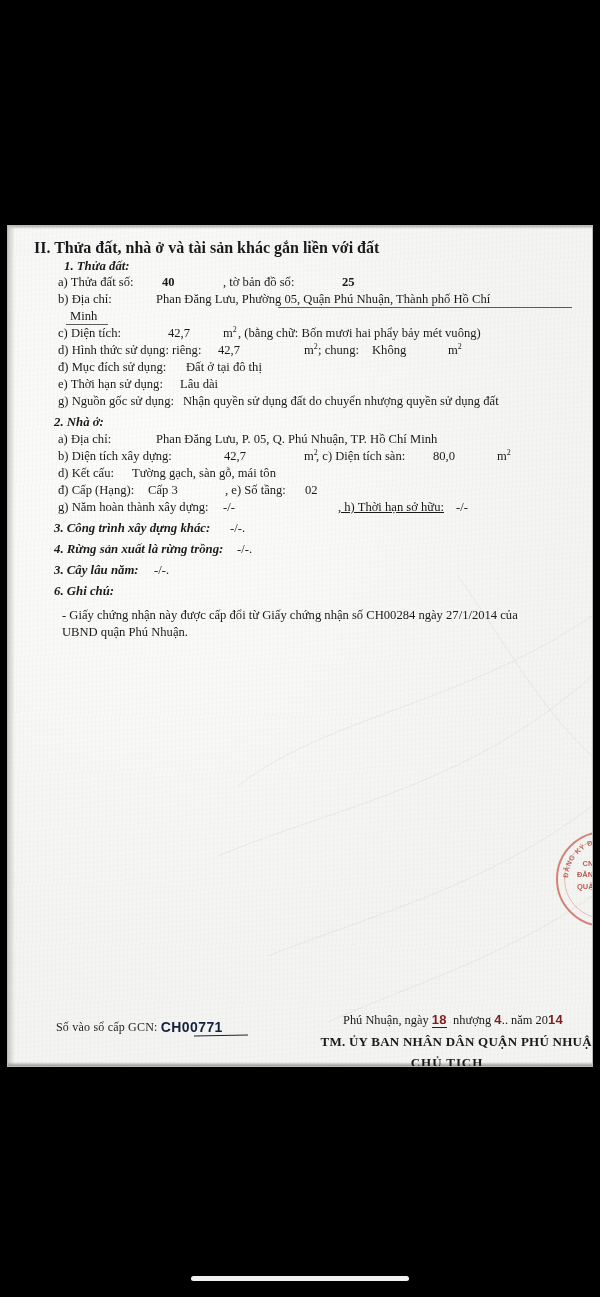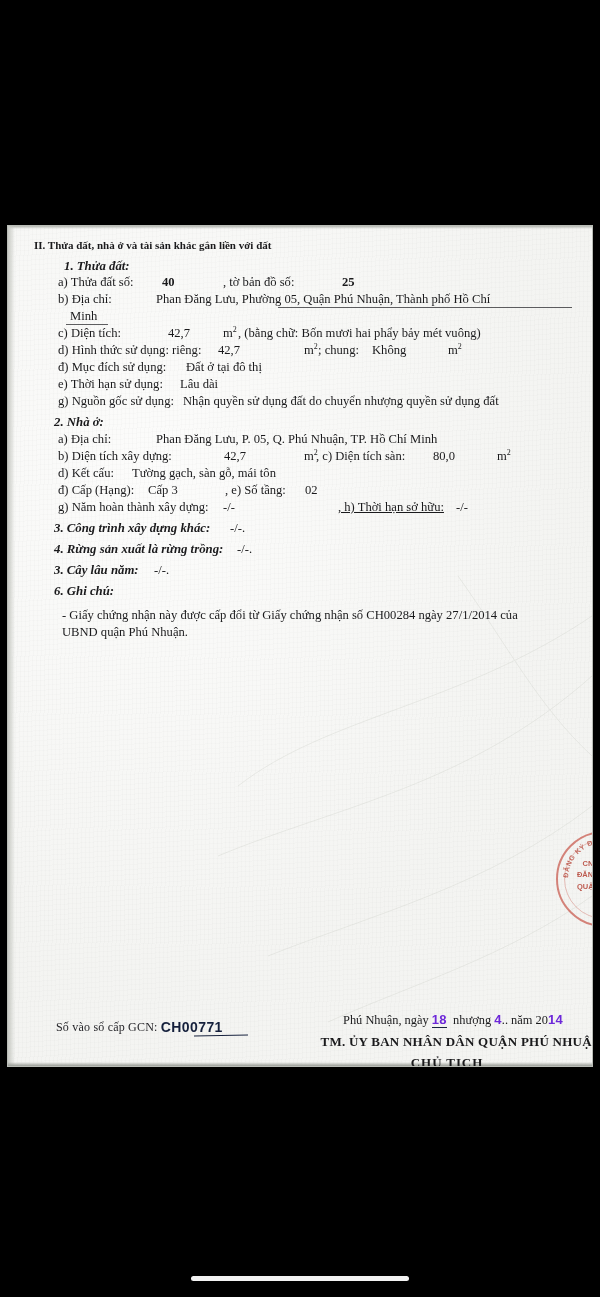--- a/index.html
+++ b/index.html
@@ -127,21 +127,21 @@
   }
   .sig-place {
     font-size: 12.4px;
     white-space: pre;
     display: block;
   }
   .hand {
     font-family: "Liberation Sans", sans-serif;
     font-weight: bold;
     font-size: 13px;
-    color: #6d28d9;
+    color: #7f1d1d;
     letter-spacing: 0.3px;
   }
   .hand-u {
     border-bottom: 1.3px solid #18233f;
     padding-bottom: 0px;
   }
   .sig-org {
     display: block;
     font-size: 13px;
     font-weight: bold;
@@ -244,21 +244,21 @@
     <svg class="swash" style="left:200px; top:330px; width:384px; height:470px;" viewBox="0 0 384 470">
       <path d="M30,230 C120,160 250,150 384,60"></path>
       <path d="M10,300 C130,250 260,230 384,120"></path>
       <path d="M60,400 C160,360 280,330 384,250"></path>
       <path d="M120,466 C200,430 300,400 384,340"></path>
       <path d="M250,20 C300,90 330,150 384,200"></path>
     </svg>
 
     <div class="body-text">
 
-      <div class="ln b" style="left:26px; top:14px; font-size:11px;">II. Thửa đất, nhà ở và tài sản khác gắn liền với đất</div>
+      <div class="ln b" style="left:26px; top:14px; font-size:16px;">II. Thửa đất, nhà ở và tài sản khác gắn liền với đất</div>
 
       <div class="ln bi" style="left:56px; top:34px; font-size:12.8px;">1. Thửa đất:</div>
 
       <div class="ln" style="left:50px; top:50px;">a) Thửa đất số:</div>
       <div class="ln b" style="left:154px; top:50px;">40</div>
       <div class="ln" style="left:215px; top:50px;">, tờ bản đồ số:</div>
       <div class="ln b" style="left:334px; top:50px;">25</div>
 
       <div class="ln" style="left:50px; top:67px;">b) Địa chỉ:</div>
       <div class="ln" style="left:148px; top:67px;">Phan Đăng Lưu, Phường 05, Quận Phú Nhuận, Thành phố Hồ Chí</div>

